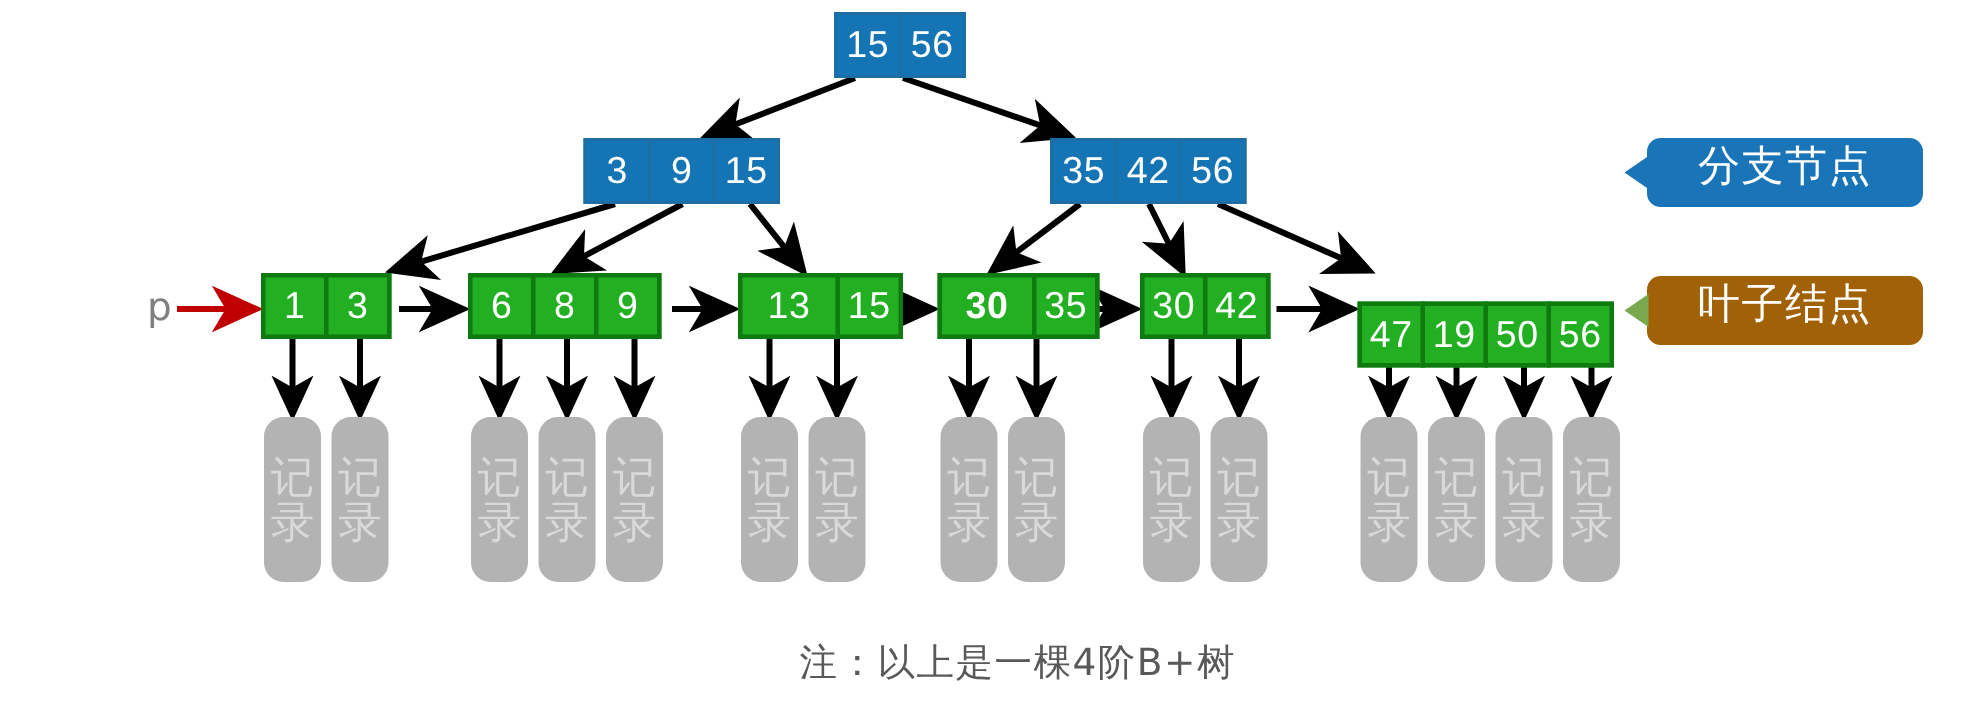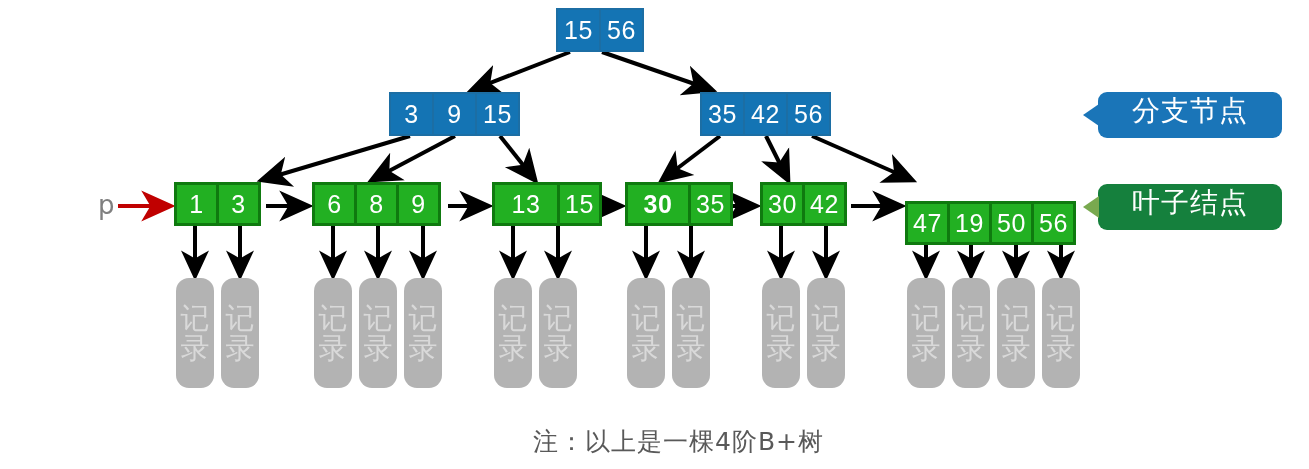--- a/index.html
+++ b/index.html
@@ -56,21 +56,21 @@
     letter-spacing:1px;
   }
   .legend .tail{
     position:absolute;left:-15px;top:50%;margin-top:-11px;
     width:0;height:0;
     border-top:11px solid transparent;
     border-bottom:11px solid transparent;
   }
   .legend-branch{background:#1a75b8;}
   .legend-branch .tail{border-right:16px solid #1a75b8;}
-  .legend-leaf{background:#15803d;}
+  .legend-leaf{background:#a16207;}
   .legend-leaf .tail{border-right:16px solid #79a94f;}
 
   
   .plabel{
     position:absolute;color:#808080;font-size:26px;
     font-family:"DejaVu Sans","Liberation Sans",sans-serif;
   }
   .caption{
     position:absolute;
     width:100%;text-align:center;

